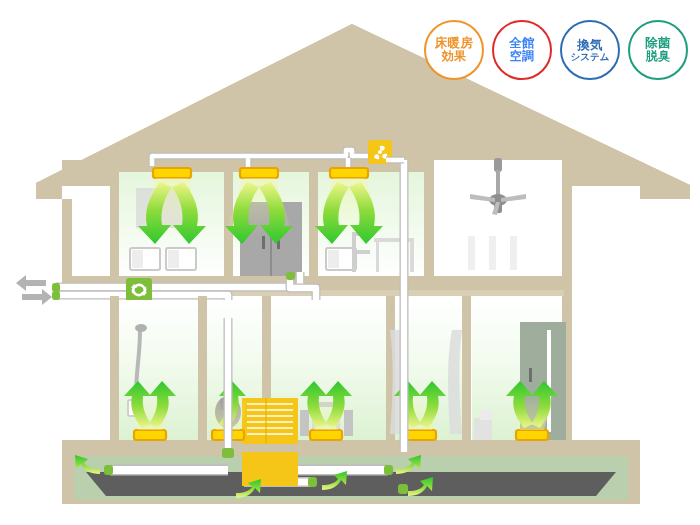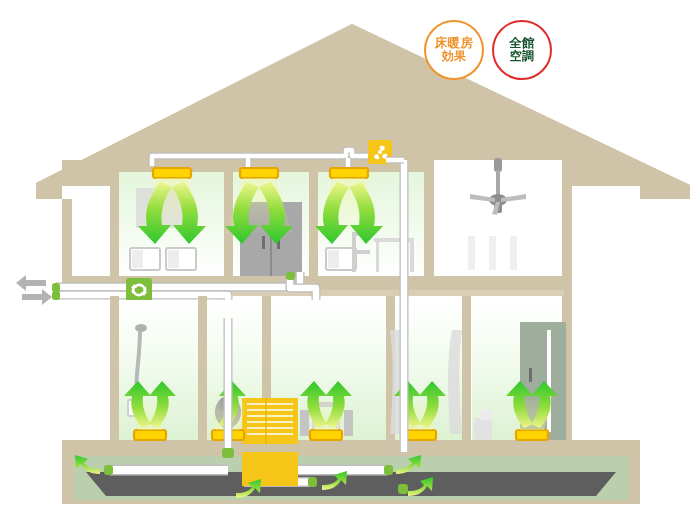--- a/index.html
+++ b/index.html
@@ -372,19 +372,27 @@
       <use href="#arrowSideR" x="236" y="492"></use>
       <use href="#arrowSideR" x="408" y="490"></use>
     </g>
   </svg>
 
   <div class="badge-row">
     <div class="badge" style="border: 2px solid rgb(240, 147, 43); color: rgb(240, 147, 43);">
       <span class="l1">床暖房</span>
       <span class="l2">効果</span>
     </div>
-    <div class="badge" style="border: 2px solid rgb(224, 43, 43); color: #14532d;">
+    <div class="badge" style="border: 2px solid rgb(224, 43, 43); color: #3b82f6;">
       <span class="l1">全館</span>
       <span class="l2">空調</span>
     </div>
+    <div class="badge small" style="border: 2px solid rgb(46, 109, 180); color: rgb(46, 109, 180);">
+      <span class="l1">換気</span>
+      <span class="l2">システム</span>
+    </div>
+    <div class="badge" style="border: 2px solid rgb(30, 158, 126); color: rgb(30, 158, 126);">
+      <span class="l1">除菌</span>
+      <span class="l2">脱臭</span>
+    </div>
   </div>
 
 </div>
 
 </body></html>

